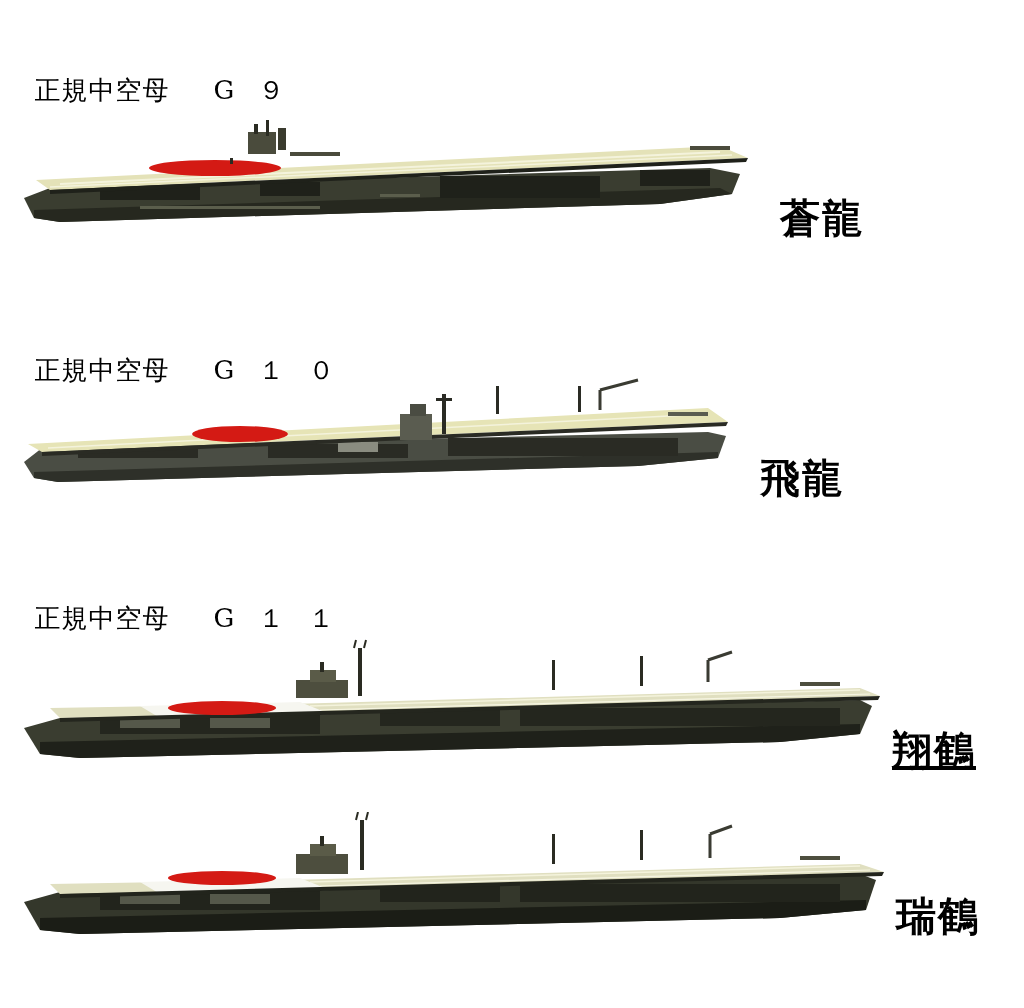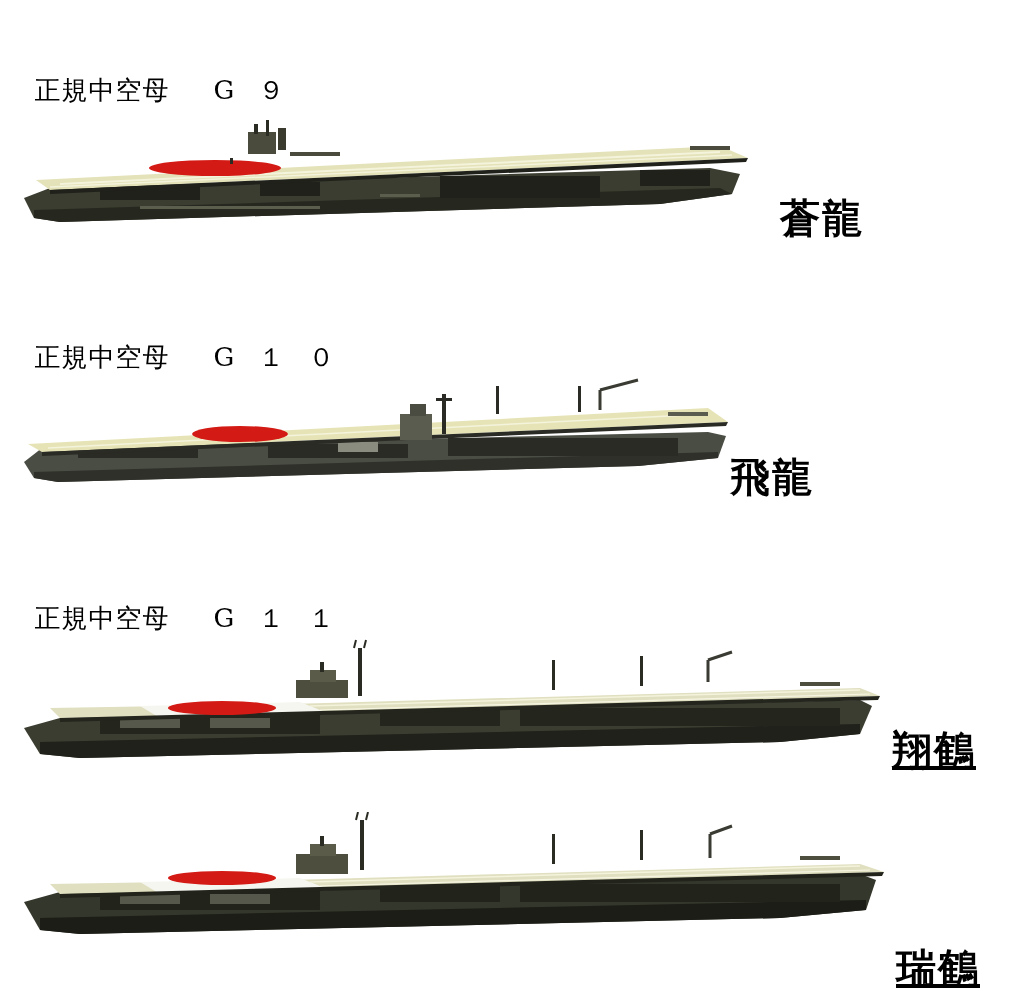--- a/index.html
+++ b/index.html
@@ -46,21 +46,21 @@
     <rect x="234" y="6" width="4" height="10" fill="#2a2b22"></rect>
     <rect x="246" y="2" width="3" height="16" fill="#2a2b22"></rect>
     <rect x="258" y="10" width="8" height="22" fill="#3a3b2e"></rect>
     <rect x="210" y="40" width="3" height="6" fill="#2a2b22"></rect>
     <rect x="270" y="34" width="50" height="4" fill="#4a4b3c"></rect>
     <rect x="670" y="28" width="40" height="4" fill="#4a4b3c"></rect>
   </svg>
 </div>
 <div class="name" style="left:764px; top:196px;margin-left:16px;">蒼龍</div>
 
-<div class="heading" style="top:291px;">
+<div class="heading" style="top:304px;">
   <span>正規中空母</span><span class="code">G１０</span>
 </div>
 
 <div class="ship" style="left:18px; top:378px;">
   <svg width="720" height="110" viewBox="0 0 720 110">
 
     <path d="M6,84 L24,70 L690,54 L708,58 L700,80 L620,88 L40,104 L16,100 Z" fill="#4a4d44"></path>
     <path d="M16,94 L700,74 L700,80 L620,88 L40,104 L16,100 Z" fill="#2e3029"></path>
     <g fill="#2a2b24">
       <rect x="60" y="70" width="120" height="10"></rect>
@@ -78,21 +78,21 @@
     <rect x="382" y="36" width="32" height="26" fill="#5a5c50"></rect>
     <rect x="392" y="26" width="16" height="12" fill="#4a4c42"></rect>
     <rect x="424" y="16" width="4" height="40" fill="#2a2b24"></rect>
     <rect x="418" y="20" width="16" height="3" fill="#2a2b24"></rect>
     <rect x="478" y="8" width="3" height="28" fill="#2a2b24"></rect>
     <rect x="560" y="8" width="3" height="26" fill="#2a2b24"></rect>
     <path d="M582,32 L582,12 M582,12 L620,2" stroke="#3a3b32" stroke-width="3" fill="none"></path>
     <rect x="650" y="34" width="40" height="4" fill="#5a5c50"></rect>
   </svg>
 </div>
-<div class="name" style="left:730px; top:456px;font-family:Liberation Serif, serif;">飛龍</div>
+<div class="name" style="left:760px; top:456px;">飛龍</div>
 
 <div class="heading" style="top:552px;">
   <span>正規中空母</span><span class="code">G１１</span>
 </div>
 
 <div class="ship" style="left:20px; top:638px;">
   <svg width="870" height="124" viewBox="0 0 870 124">
 
     <path d="M4,90 L40,80 L840,62 L852,68 L840,96 L760,104 L60,120 L20,116 Z" fill="#3a3d30"></path>
     <path d="M20,104 L840,86 L840,96 L760,104 L60,120 L20,116 Z" fill="#1f211a"></path>
@@ -155,13 +155,13 @@
     <rect x="290" y="32" width="26" height="12" fill="#5a5b48"></rect>
     <rect x="300" y="24" width="4" height="10" fill="#2a2b22"></rect>
     <rect x="340" y="8" width="4" height="50" fill="#2a2b22"></rect>
     <path d="M336,8 L338,0 M346,8 L348,0" stroke="#2a2b22" stroke-width="2"></path>
     <rect x="532" y="22" width="3" height="30" fill="#2a2b22"></rect>
     <rect x="620" y="18" width="3" height="30" fill="#2a2b22"></rect>
     <path d="M690,46 L690,22 M690,22 L712,14" stroke="#3a3b32" stroke-width="3" fill="none"></path>
     <rect x="780" y="44" width="40" height="4" fill="#4d4e3e"></rect>
   </svg>
 </div>
-<div class="name" style="left:896px; top:946px;text-decoration:underline;">瑞鶴</div>
+<div class="name" style="left:896px; top:894px;">瑞鶴</div>
 
 </body></html>

